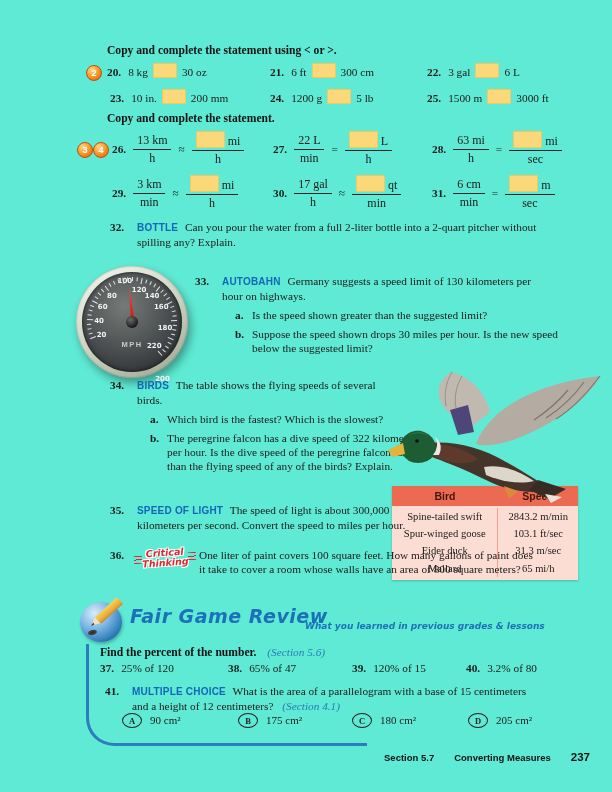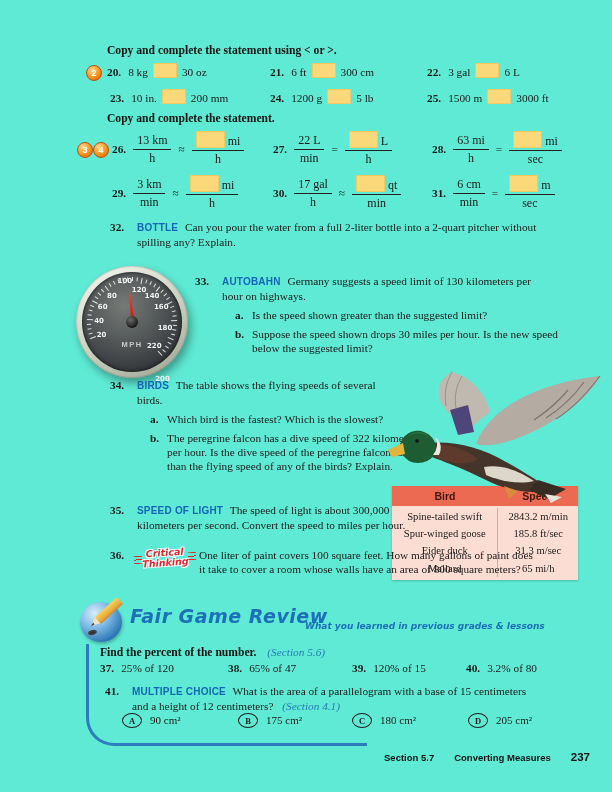--- a/index.html
+++ b/index.html
@@ -333,21 +333,21 @@
     </div>
     <div class="tbody">
       <div class="col-bird">
         <div class="cell">Spine-tailed swift</div>
         <div class="cell">Spur-winged goose</div>
         <div class="cell">Eider duck</div>
         <div class="cell">Mallard</div>
       </div>
       <div class="col-speed">
         <div class="cell">2843.2 m/min</div>
-        <div class="cell">185.8 ft/sec</div>
+        <div class="cell">103.1 ft/sec</div>
         <div class="cell">31.3 m/sec</div>
         <div class="cell">65 mi/h</div>
       </div>
     </div>
   </div>
 
   <div class="pblock" style="left:110px;top:503px;width:300px">
     <span class="pnum">35.</span>
     <div style="width:272px">
       <span class="kw">SPEED OF LIGHT</span>

